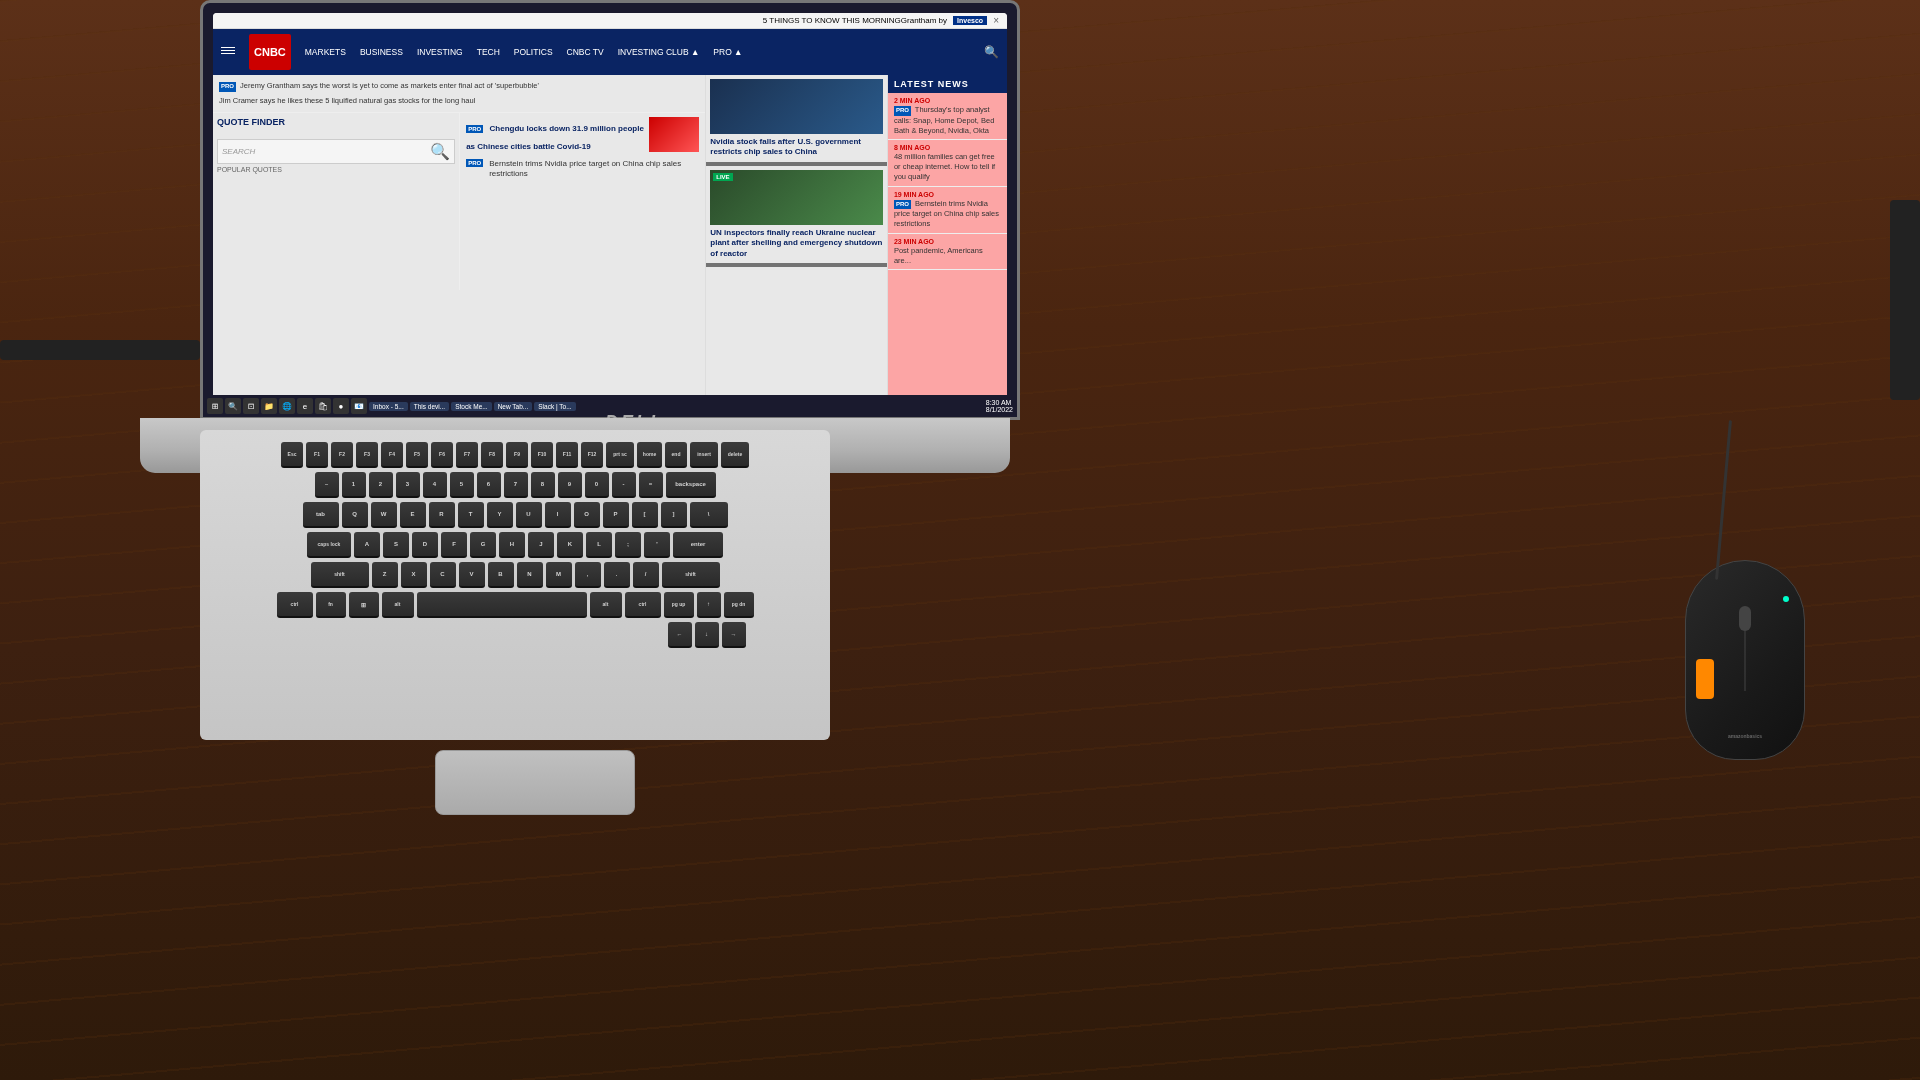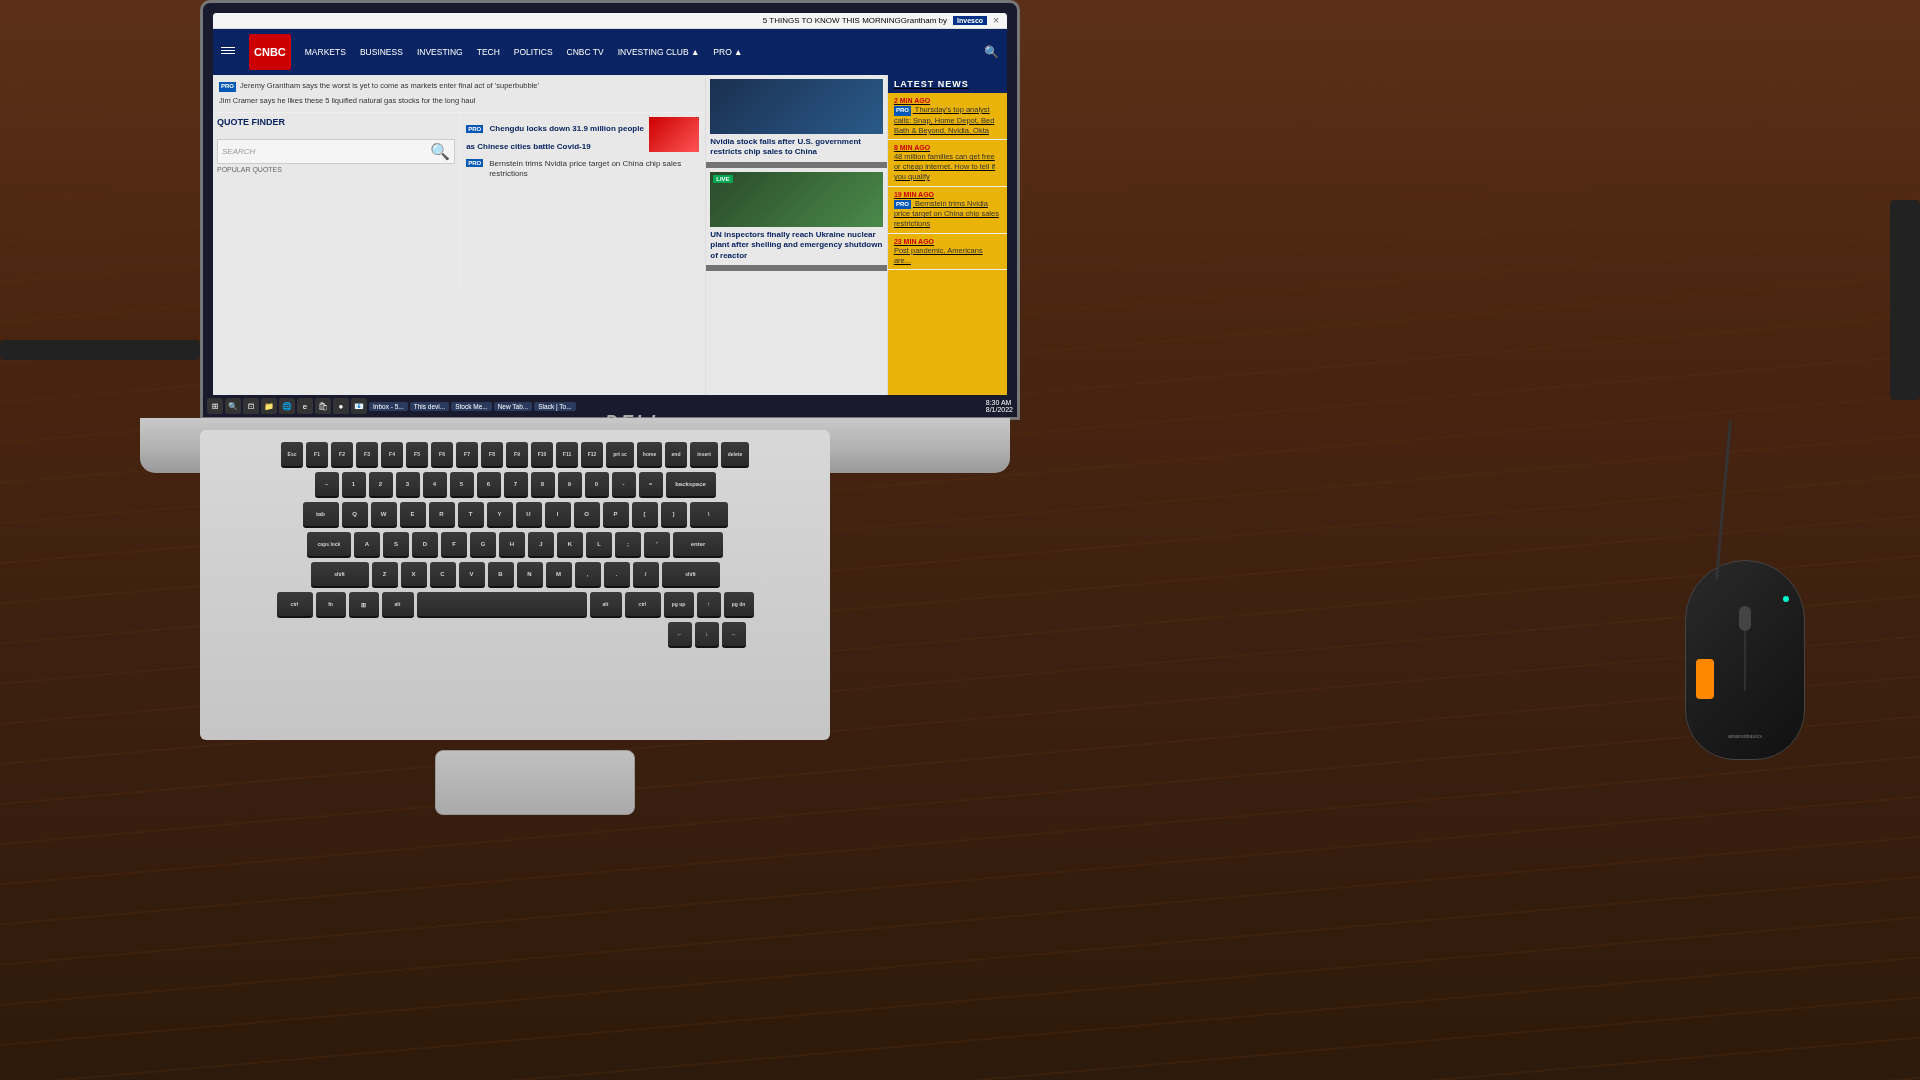--- a/index.html
+++ b/index.html
@@ -129,21 +129,21 @@
 
     .cnbc-middle {
       width: 23%;
       border-left: 1px solid #ddd;
       border-right: 1px solid #ddd;
       overflow: hidden;
     }
 
     .middle-story {
       padding: 4px;
-      border-bottom: 6px solid #737373;
+      border-bottom: 4px solid #737373;
     }
 
     .story-image {
       width: 100%;
       height: 55px;
       margin-bottom: 3px;
     }
 
     .story-headline {
       font-size: 8px;
@@ -225,23 +225,22 @@
 
     .pro-story-headline {
       font-size: 8px;
       color: #333;
       line-height: 1.3;
     }
 
     
     .cnbc-right {
       width: 15%;
-      background: #eab308;
+      background: #fca5a5;
       overflow: hidden;
-      text-decoration: underline;
     }
 
     .latest-news-header {
       background: #0a2463;
       color: white;
       font-size: 9px;
       font-weight: bold;
       padding: 4px 6px;
       letter-spacing: 1px;
     }

